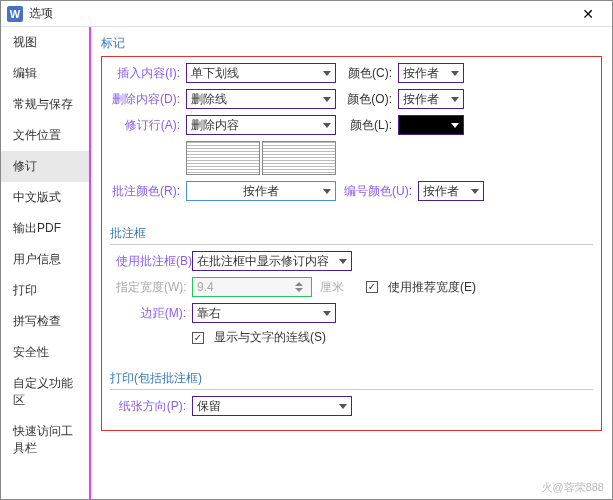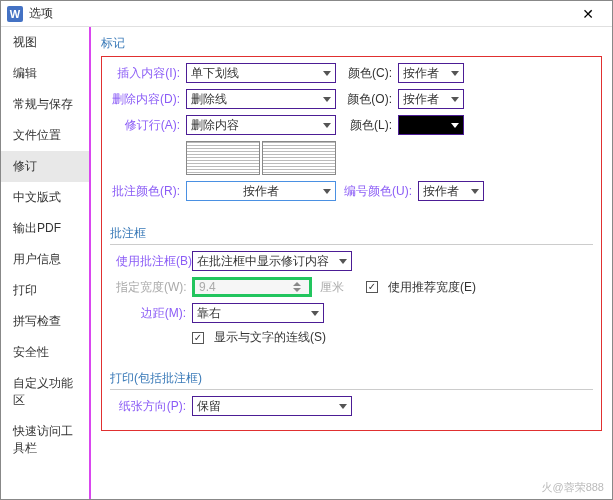--- a/index.html
+++ b/index.html
@@ -25,21 +25,21 @@
 .sel .arrow { margin-left: auto; border-left: 4px solid transparent; border-right: 4px solid transparent; border-top: 5px solid #555; }
 .sel-wide { width: 150px; }
 .sel-sm { width: 66px; }
 .sel-blk { background: #000; }
 .sel-outlined { border: 1px solid #4a90e2; }
 .preview { width: 150px; height: 34px; display: flex; gap: 2px; margin-left: 76px; margin-bottom: 6px; }
 .preview .pane { flex: 1; border: 1px solid #888; background: repeating-linear-gradient(to bottom, #bbb 0 1px, #fff 1px 3px); }
 .group { margin-top: 24px; }
 .group-title { color: #3a7ab8; margin-bottom: 2px; }
 .group-body { border-top: 1px solid #ccc; padding: 6px 0 0 6px; }
-.num { width: 120px; height: 20px; border: 3px solid #22c55e; display: flex; align-items: center; padding: 0 4px; color: #aaa; background: #f6f6f6; }
+.num { width: 120px; height: 20px; border: 1px solid #22c55e; display: flex; align-items: center; padding: 0 4px; color: #aaa; background: #f6f6f6; }
 .num .spin { margin-left: auto; width: 12px; display: flex; flex-direction: column; }
 .num .spin span { width: 0; height: 0; border-left: 4px solid transparent; border-right: 4px solid transparent; }
 .num .spin .up { border-bottom: 4px solid #888; margin-bottom: 2px; }
 .num .spin .dn { border-top: 4px solid #888; }
 .unit { color: #aaa; margin-left: 2px; }
 .chk { width: 12px; height: 12px; border: 1px solid #555; display: inline-flex; align-items: center; justify-content: center; margin-right: 4px; background: #fff; cursor: pointer; }
 .chk.checked::after { content: "✓"; font-size: 10px; color: #333; line-height: 1; }
 .watermark { position: absolute; right: 8px; bottom: 4px; color: #bbb; font-size: 11px; pointer-events: none; }
 </style>
 </head>
@@ -149,21 +149,21 @@
                     <span class="dn"></span>
                   </span>
                 </div>
               <span class="unit">厘米</span>
               <span style="width:10px"></span>
               <span class="chk checked"></span>
               <span>使用推荐宽度(E)</span>
             </div>
             <div class="row">
               <span class="lbl">边距(M):</span>
-              <div class="sel" style="width:132px">
+              <div class="sel" style="width:144px">
                   <span>靠右</span>
                   <span class="arrow"></span>
                 </div>
             </div>
             <div class="row" style="margin-left:76px">
               <span class="chk checked"></span>
               <span>显示与文字的连线(S)</span>
             </div>
           </div>
         </div>

